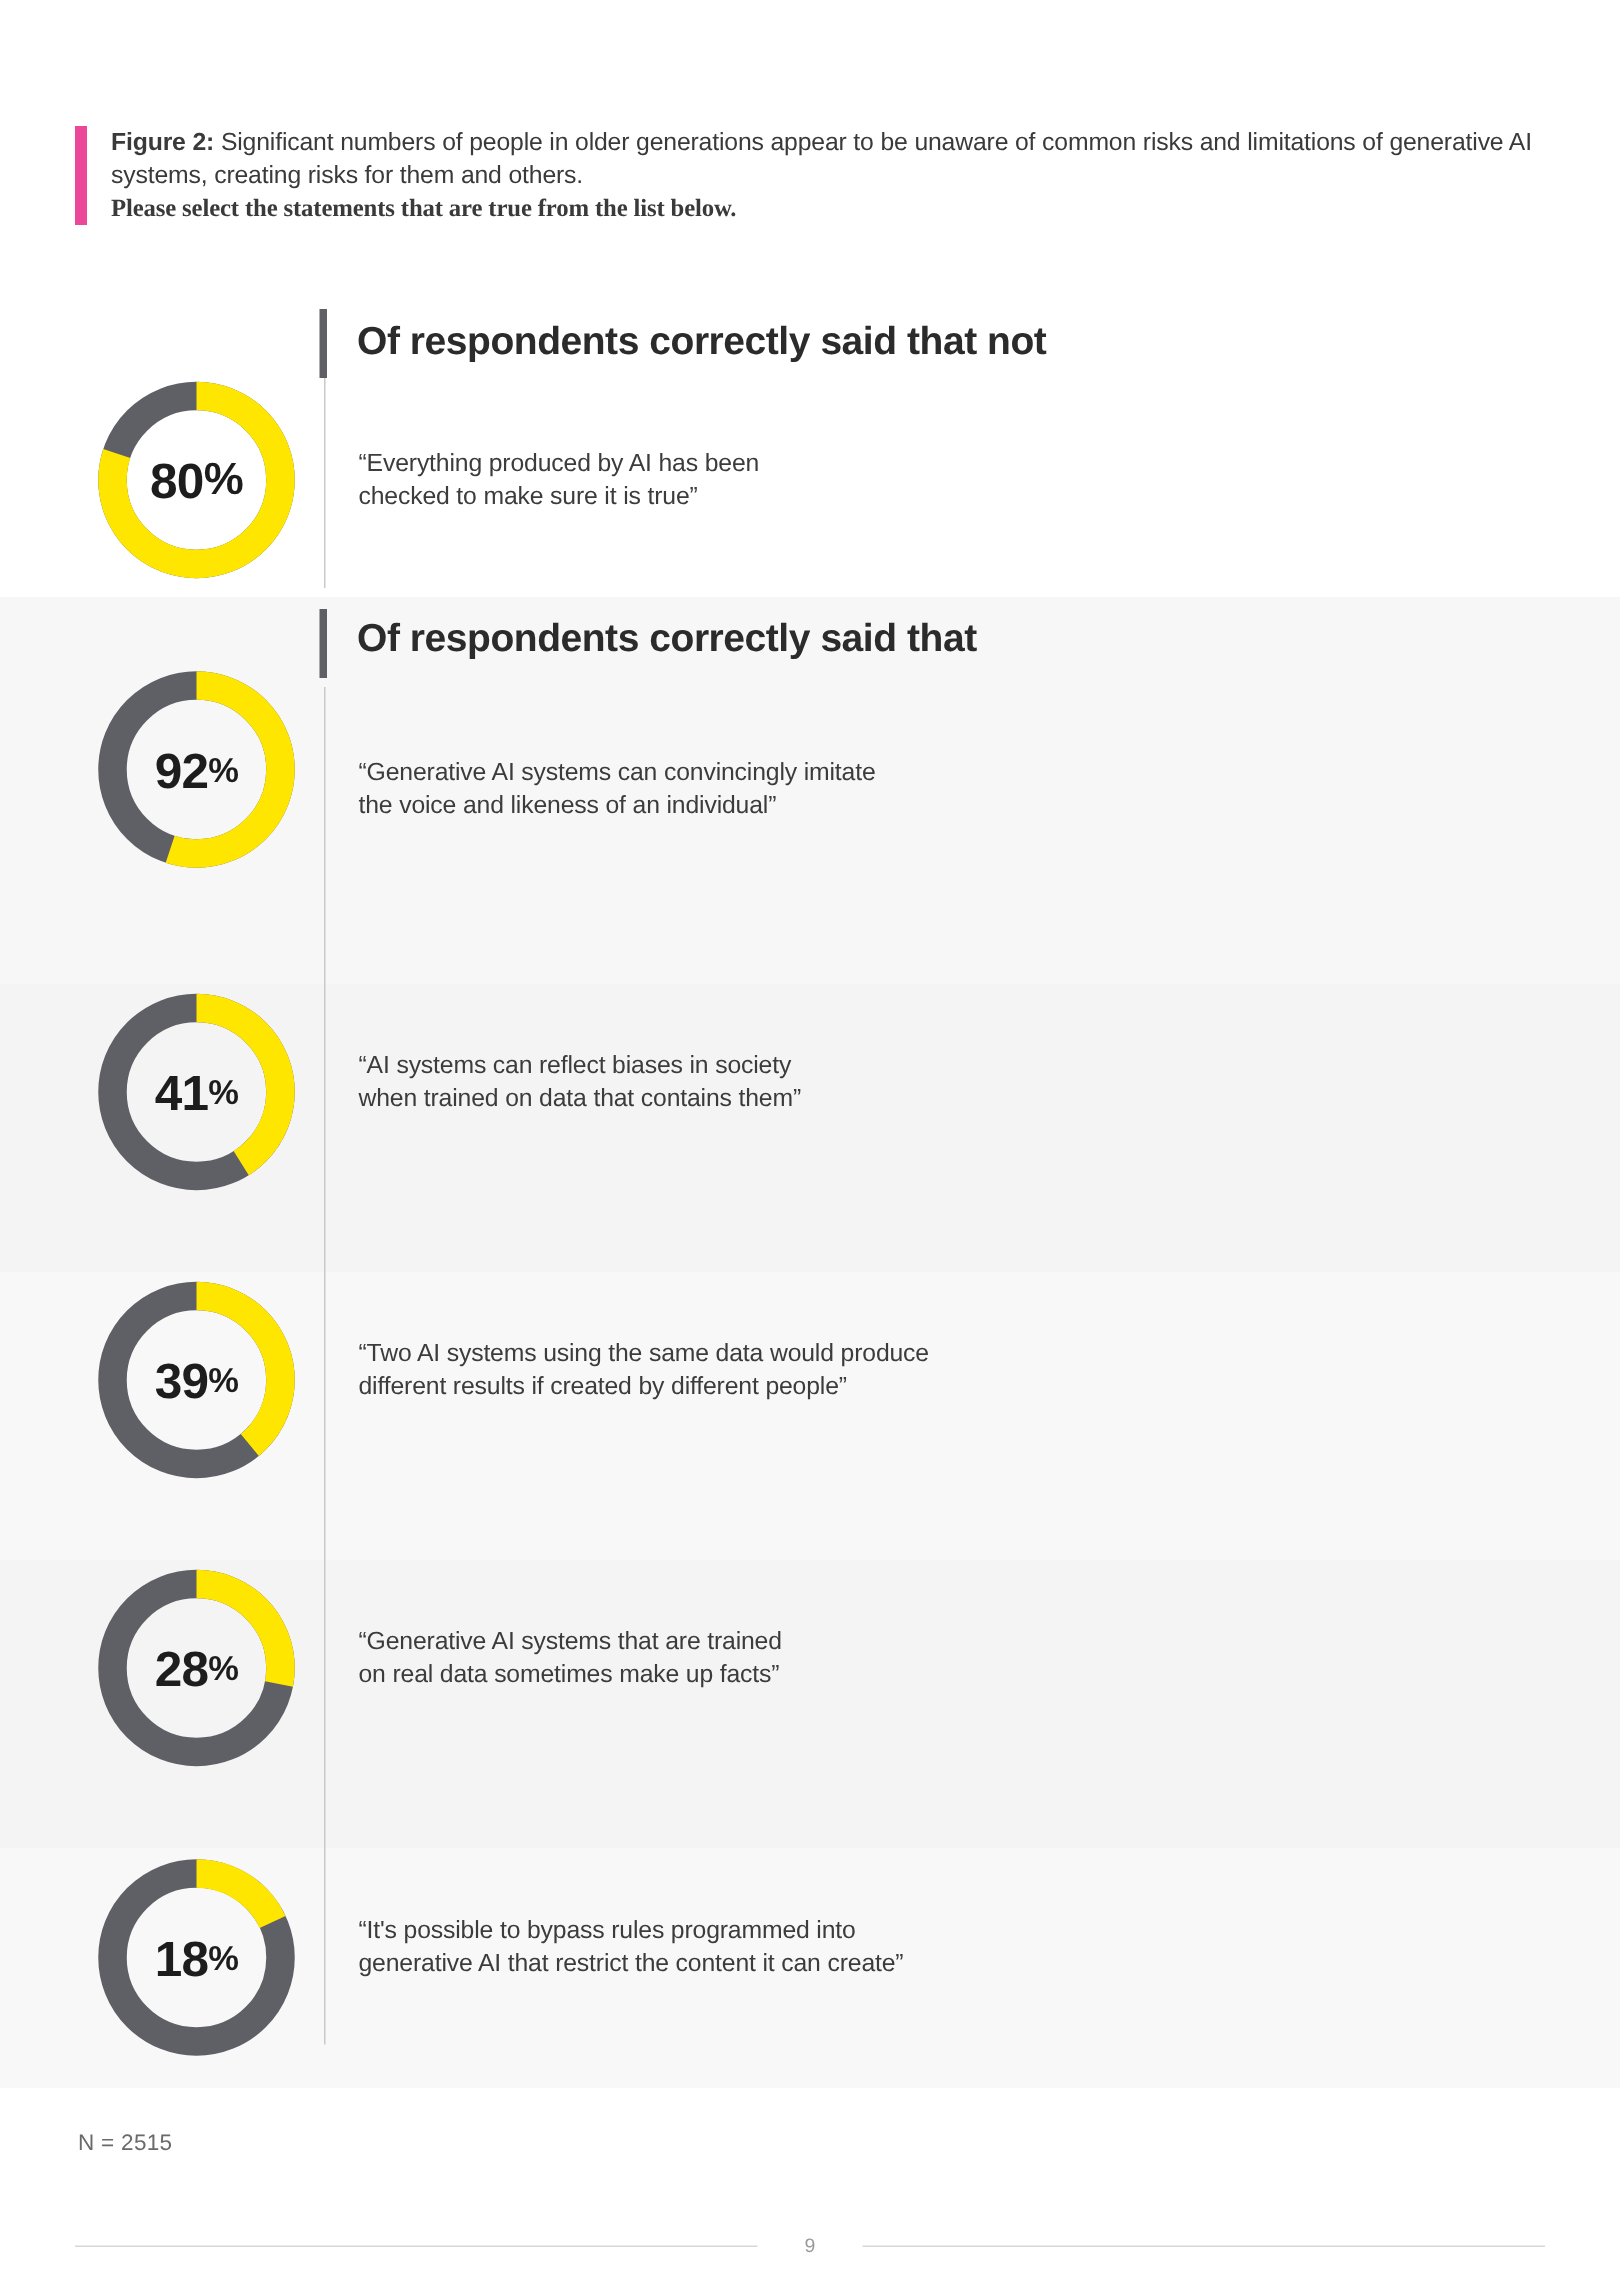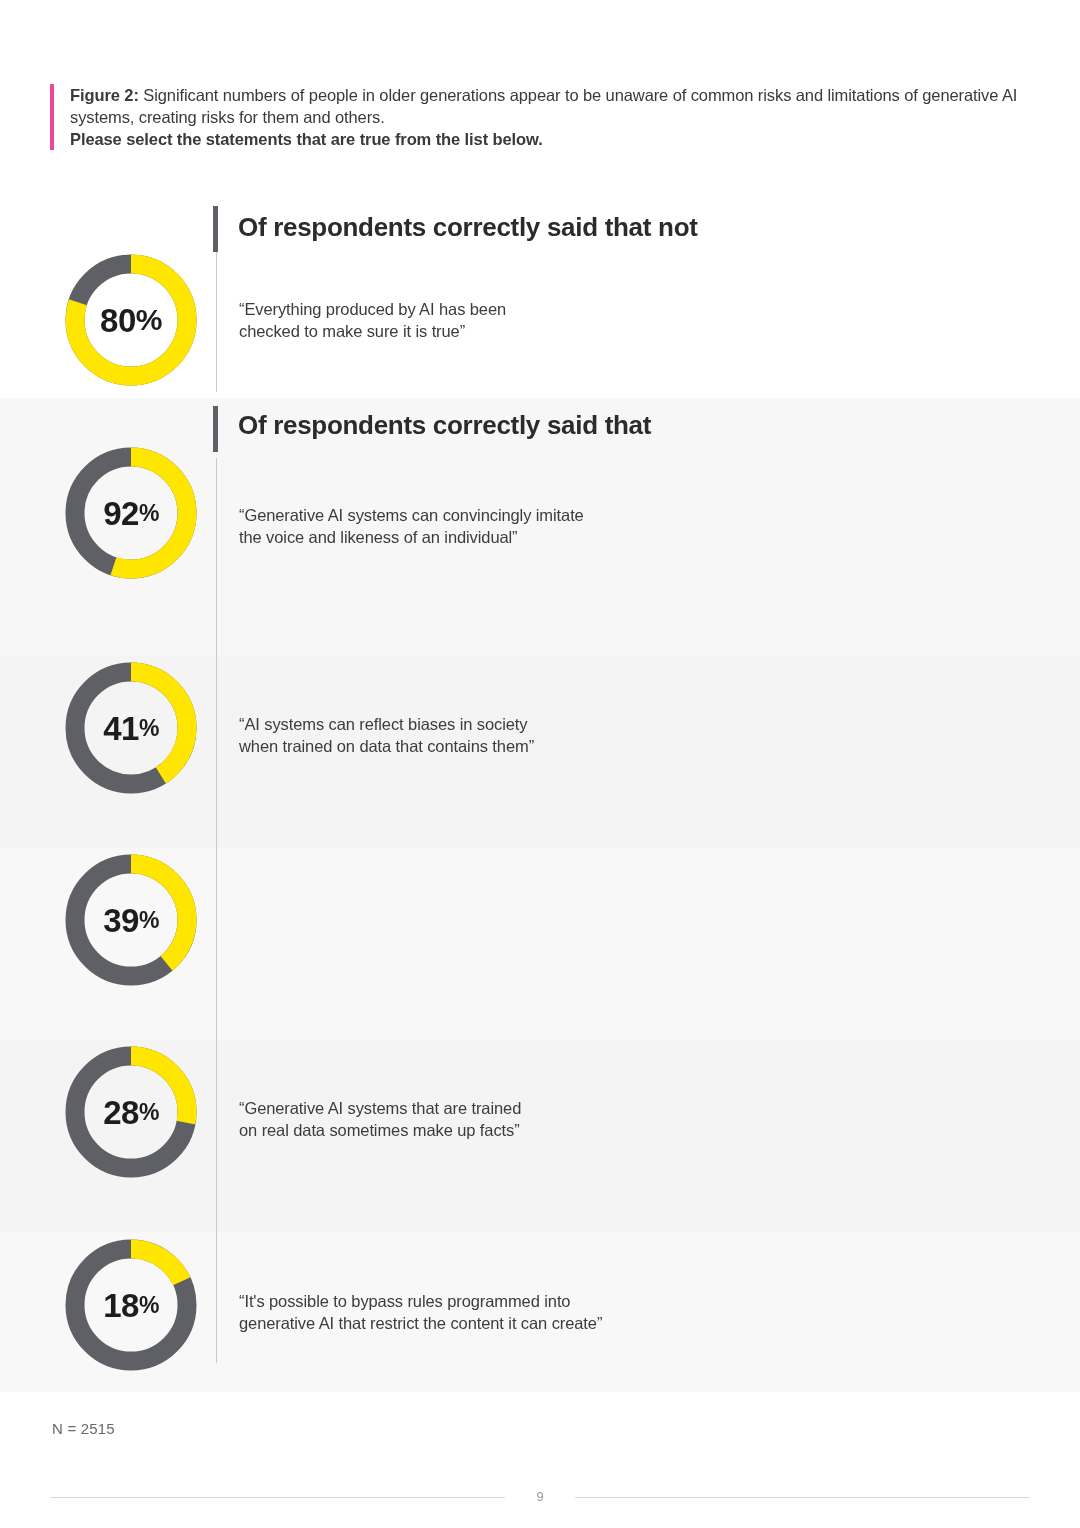--- a/index.html
+++ b/index.html
@@ -37,31 +37,31 @@
   .band.b4 { top: 1040px; height: 192px; background: #f4f4f4; }
   .band.b5 { top: 1232px; height: 160px; background: #f8f8f8; }
 
   
   .caption {
     position: absolute;
     left: 50px;
     top: 84px;
     width: 990px;
     padding-left: 16px;
-    border-left: 4px solid #ec4899;
+    border-left: 8px solid #ec4899;
   }
   .caption p {
     margin: 0;
     font-size: 16.5px;
     line-height: 22px;
     color: #3a3a3a;
     letter-spacing: -0.1px;
   }
   .caption .cap-label { font-weight: bold; }
-  .caption .cap-bold  { font-weight: bold; display: block; }
+  .caption .cap-bold  { font-weight: bold; display: block; font-family: Liberation Serif, serif; }
 
   
   .vrule {
     position: absolute;
     left: 216px;
     width: 1px;
     background: #c9c9c9;
   }
   .vrule.r1 { top: 252px;  height: 140px; }
   .vrule.r2 { top: 458px;  height: 905px; }
@@ -129,21 +129,21 @@
     font-size: 23px;
     font-weight: bold;
     margin-left: 0px;
   }
   .donut-label.big .pct-sign { font-size: 30px; }
 
   
   .statement {
     position: absolute;
     left: 239px;
-    top: 60px;
+    top: 46px;
     width: 620px;
     font-size: 16.5px;
     line-height: 22px;
     color: #3c3c3c;
     letter-spacing: -0.1px;
   }
   .row.row0 .statement { top: 53px; }
   .row.row1 .statement { top: 66px; }
 
   
@@ -251,20 +251,24 @@
     <div class="donut-wrap">
       <svg class="donut-svg" viewBox="0 0 150 150">
         <circle class="ring-bg" cx="75" cy="75" r="56" fill="none" stroke="#5F5F66" stroke-width="19"></circle>
         <circle class="ring-fg" cx="75" cy="75" r="56" fill="none" stroke="#FFE600" stroke-width="19" transform="rotate(-90 75 75)" stroke-dasharray="137.22476710880215 214.63361009325467"></circle>
       </svg>
       <div class="donut-label">
           <span>39</span>
           <span class="pct-sign">%</span>
         </div>
     </div>
+    <div class="statement">
+      <span>“Two AI systems using the same data would produce</span><br>
+      <span>different results if created by different people”</span>
+    </div>
   </div>
 
   <div class="row row4">
     <div class="donut-wrap">
       <svg class="donut-svg" viewBox="0 0 150 150">
         <circle class="ring-bg" cx="75" cy="75" r="56" fill="none" stroke="#5F5F66" stroke-width="19"></circle>
         <circle class="ring-fg" cx="75" cy="75" r="56" fill="none" stroke="#FFE600" stroke-width="19" transform="rotate(-90 75 75)" stroke-dasharray="98.52034561657592 253.3380315854809"></circle>
       </svg>
       <div class="donut-label">
           <span>28</span>

